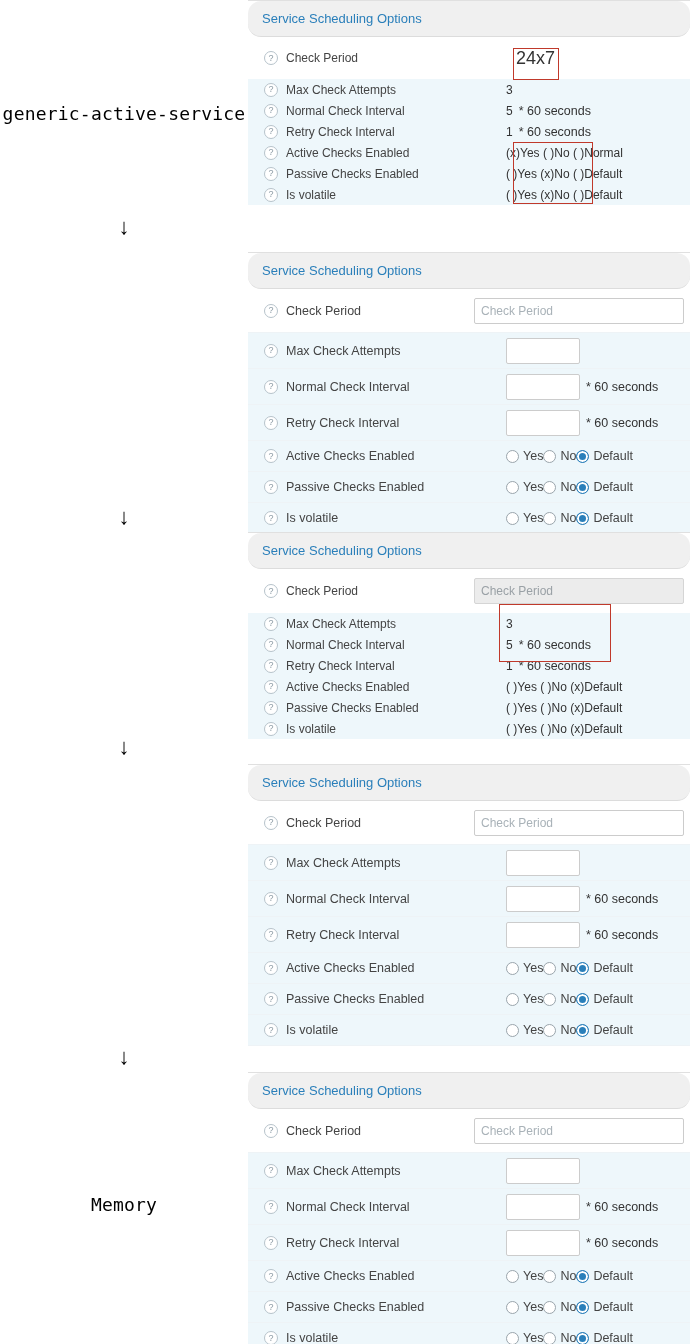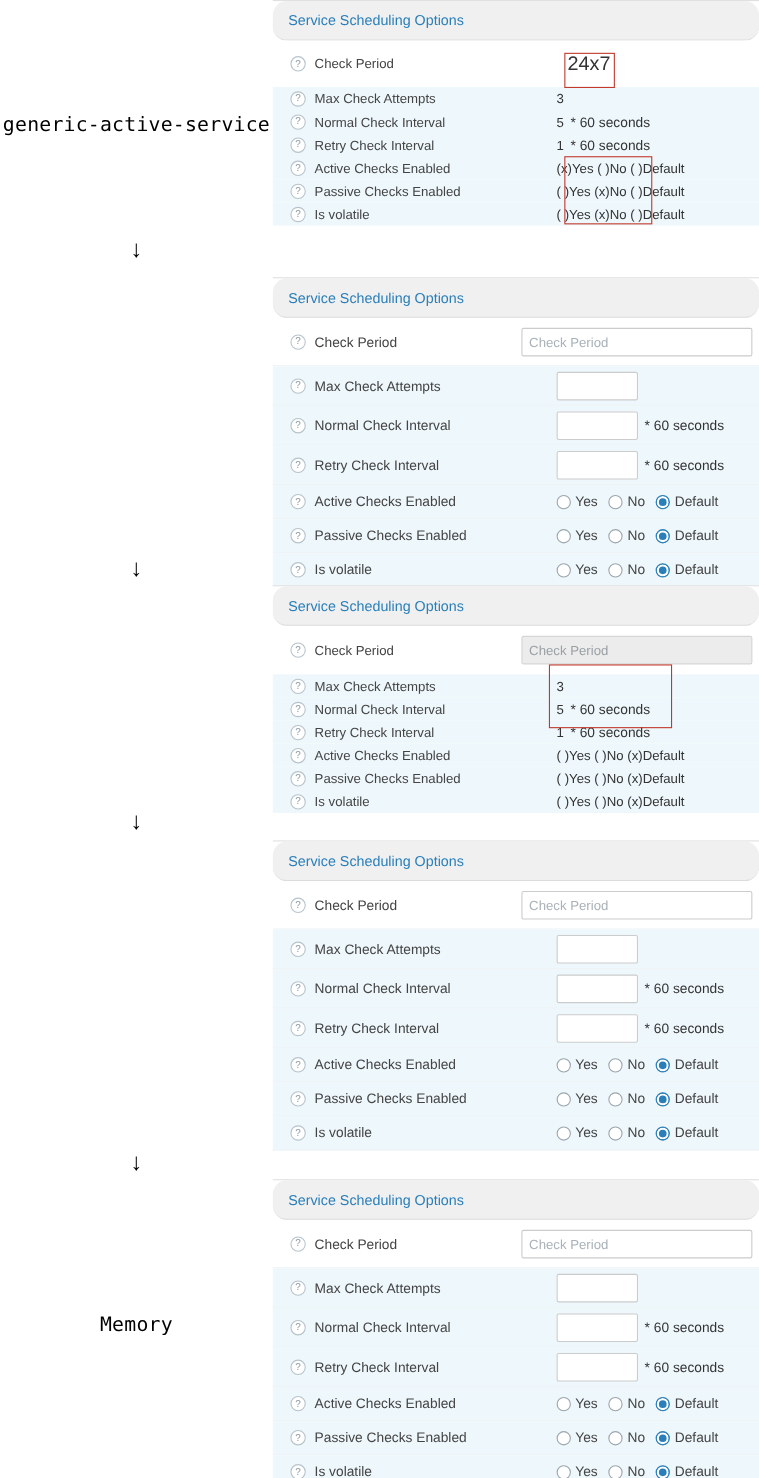--- a/index.html
+++ b/index.html
@@ -107,21 +107,21 @@
     padding: 0 6px;
     display: flex;
     align-items: center;
   }
   .txt-input.ph { color: #a9b2b8; }
   .w-period { width: 210px; }
   .w-small { width: 74px; }
   .w-period-dis { width: 210px; background: #ececec; border-color: #d5d5d5; color: #9aa1a6; }
 
   
-  .radios { display: flex; align-items: flex-end; gap: 10px; }
+  .radios { display: flex; align-items: flex-end; }
   .radio-item { display: flex; align-items: center; gap: 4px; font-size: 12.5px; color: #444; }
   .radio {
     width: 13px; height: 13px;
     border: 1px solid #9aa5ac;
     border-radius: 50%;
     background: #fff;
     display: inline-block;
     position: relative;
     flex: 0 0 auto;
   }
@@ -202,21 +202,21 @@
         <span class="unit">* 60 seconds</span>
       </div>
     </div>
 
     <div class="row alt">
       <div class="row-label">
         <span class="help-icon">?</span>
         <span>Active Checks Enabled</span>
       </div>
       <div class="row-value">
-        <span class="ascii-radios">(x)Yes ( )No ( )Default</span>
+        <span class="ascii-radios">(x)Yes ( )No ( )Normal</span>
       </div>
     </div>
 
     <div class="row alt">
       <div class="row-label">
         <span class="help-icon">?</span>
         <span>Passive Checks Enabled</span>
       </div>
       <div class="row-value">
         <span class="ascii-radios">( )Yes (x)No ( )Default</span>

